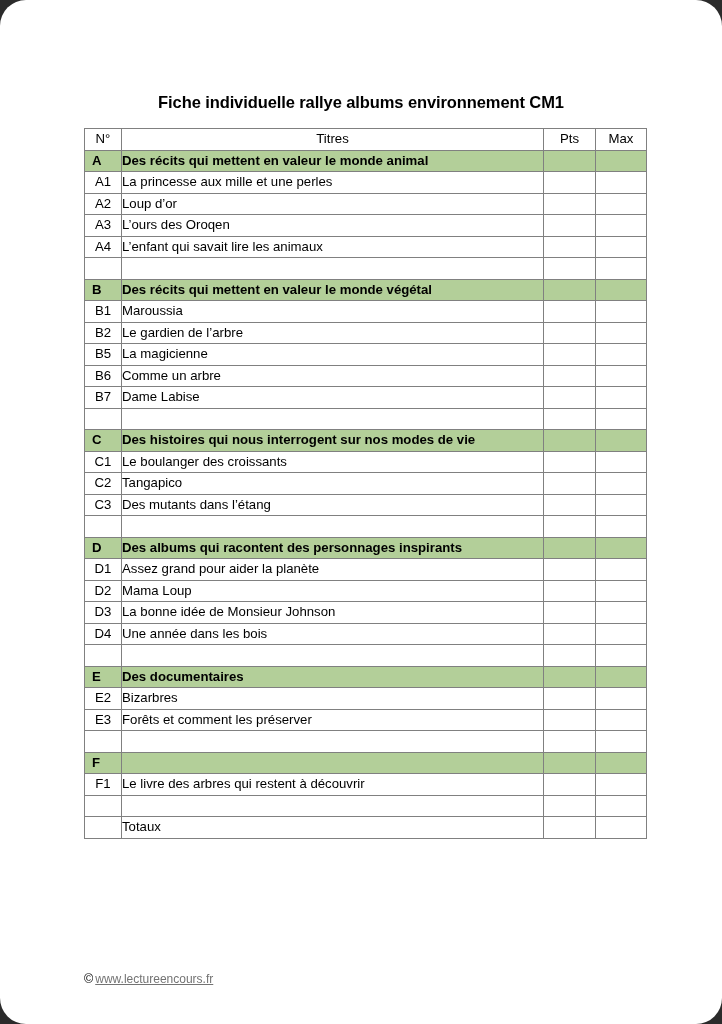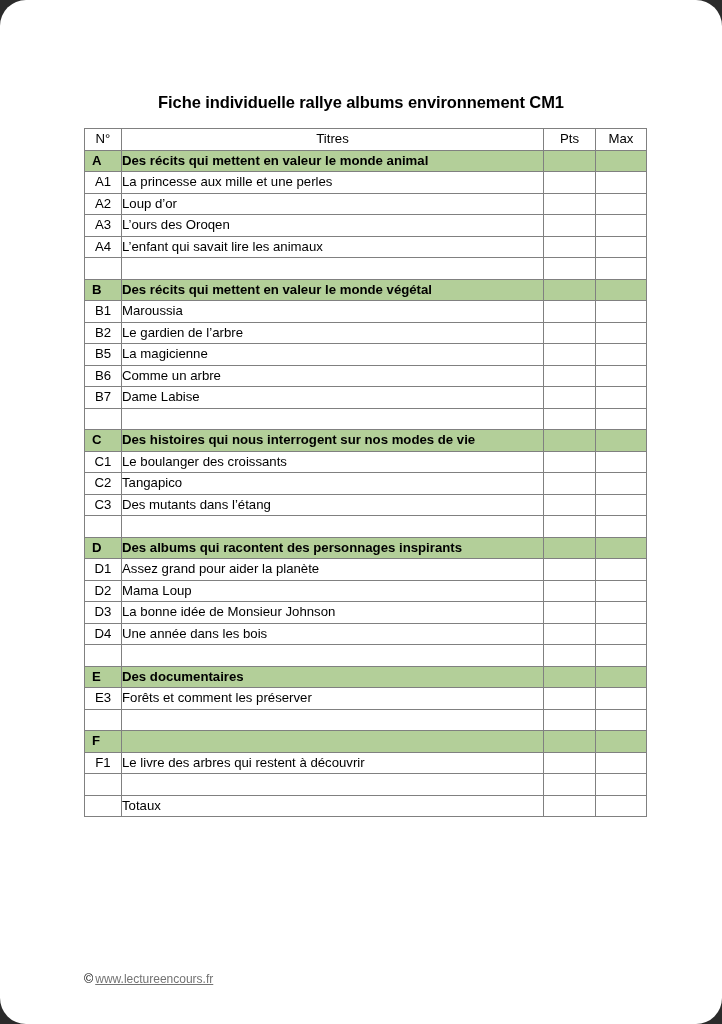--- a/index.html
+++ b/index.html
@@ -281,20 +281,26 @@
           <td class="cell-score"></td>
           <td class="cell-score"></td>
         </tr>
         <tr class="section-row">
           <td class="cell-num">E</td>
           <td class="cell-title">Des documentaires</td>
           <td class="cell-score"></td>
           <td class="cell-score"></td>
         </tr>
         <tr class="item-row">
+          <td class="cell-num">E2</td>
+          <td class="cell-title">Bizarbres</td>
+          <td class="cell-score"></td>
+          <td class="cell-score"></td>
+        </tr>
+        <tr class="item-row">
           <td class="cell-num">E3</td>
           <td class="cell-title">Forêts et comment les préserver</td>
           <td class="cell-score"></td>
           <td class="cell-score"></td>
         </tr>
         <tr class="spacer-row">
           <td class="cell-num"></td>
           <td class="cell-title"></td>
           <td class="cell-score"></td>
           <td class="cell-score"></td>

